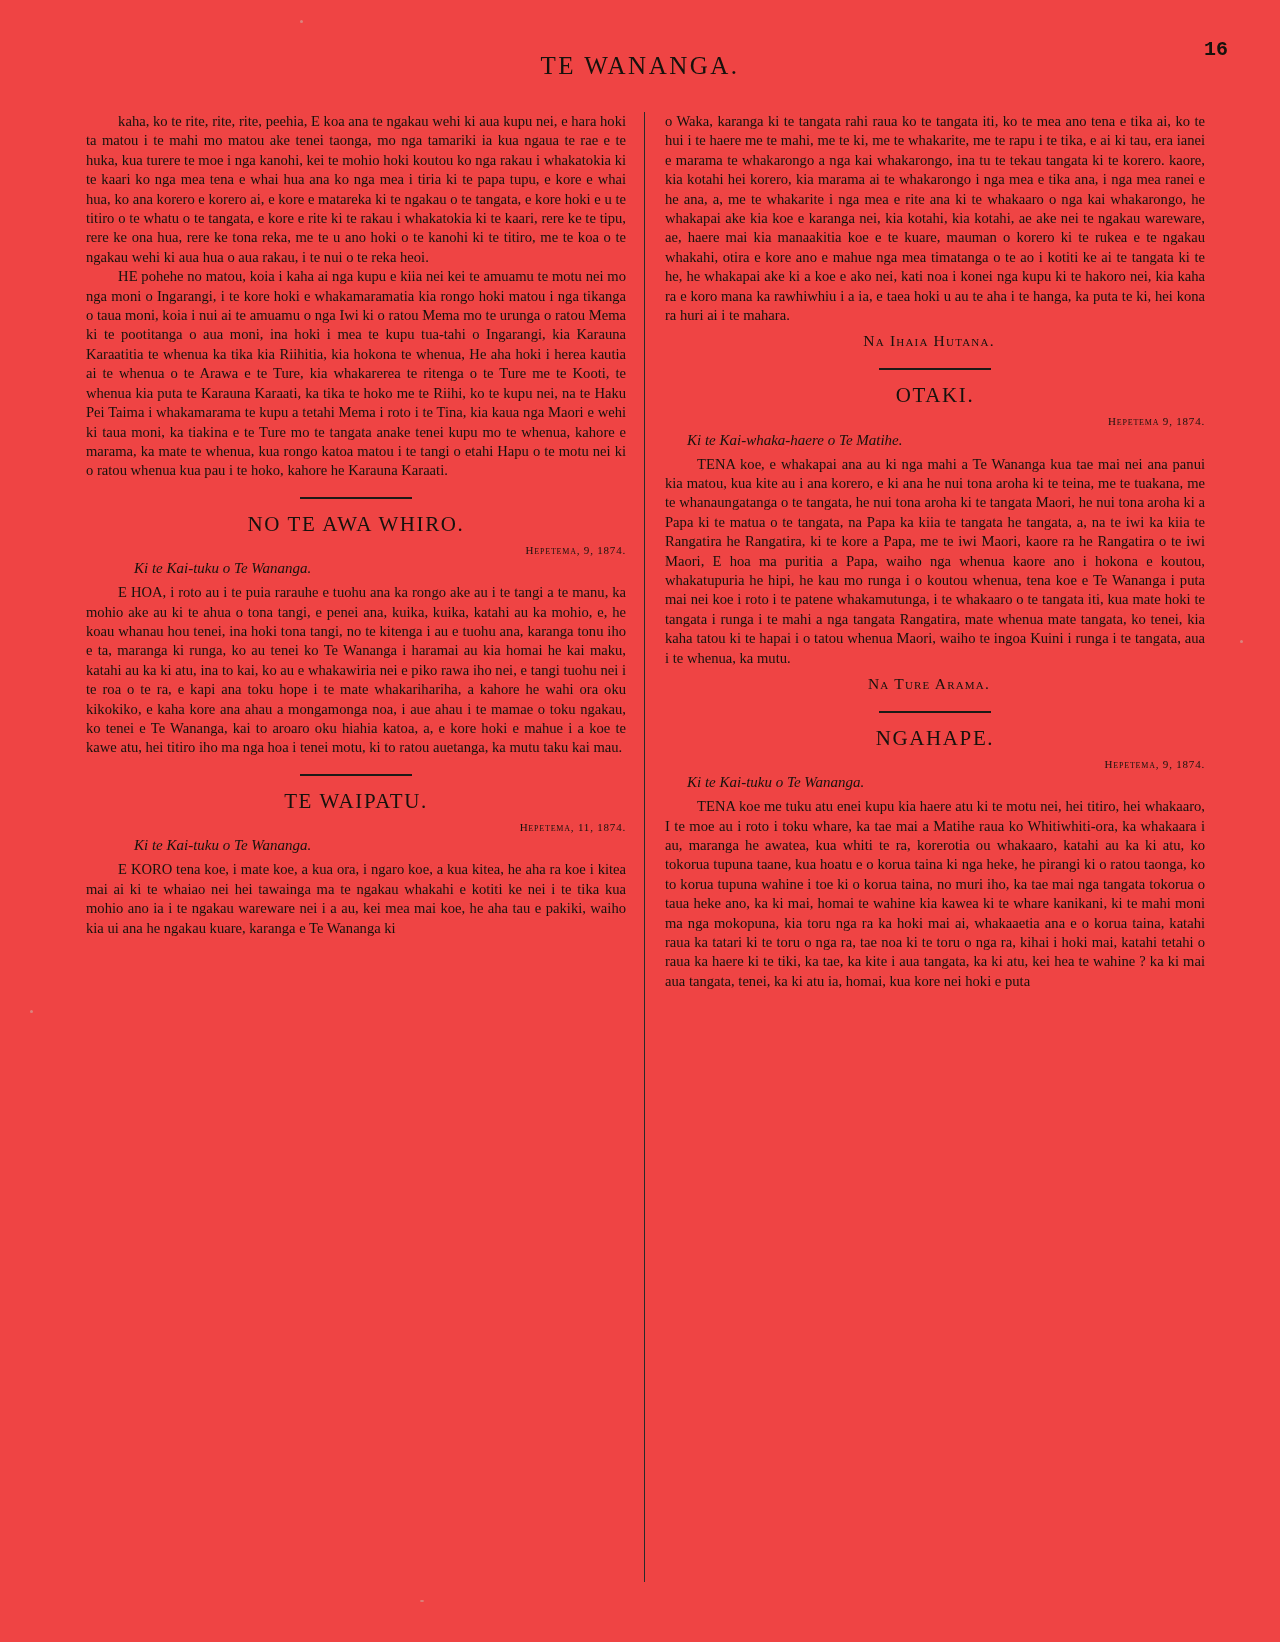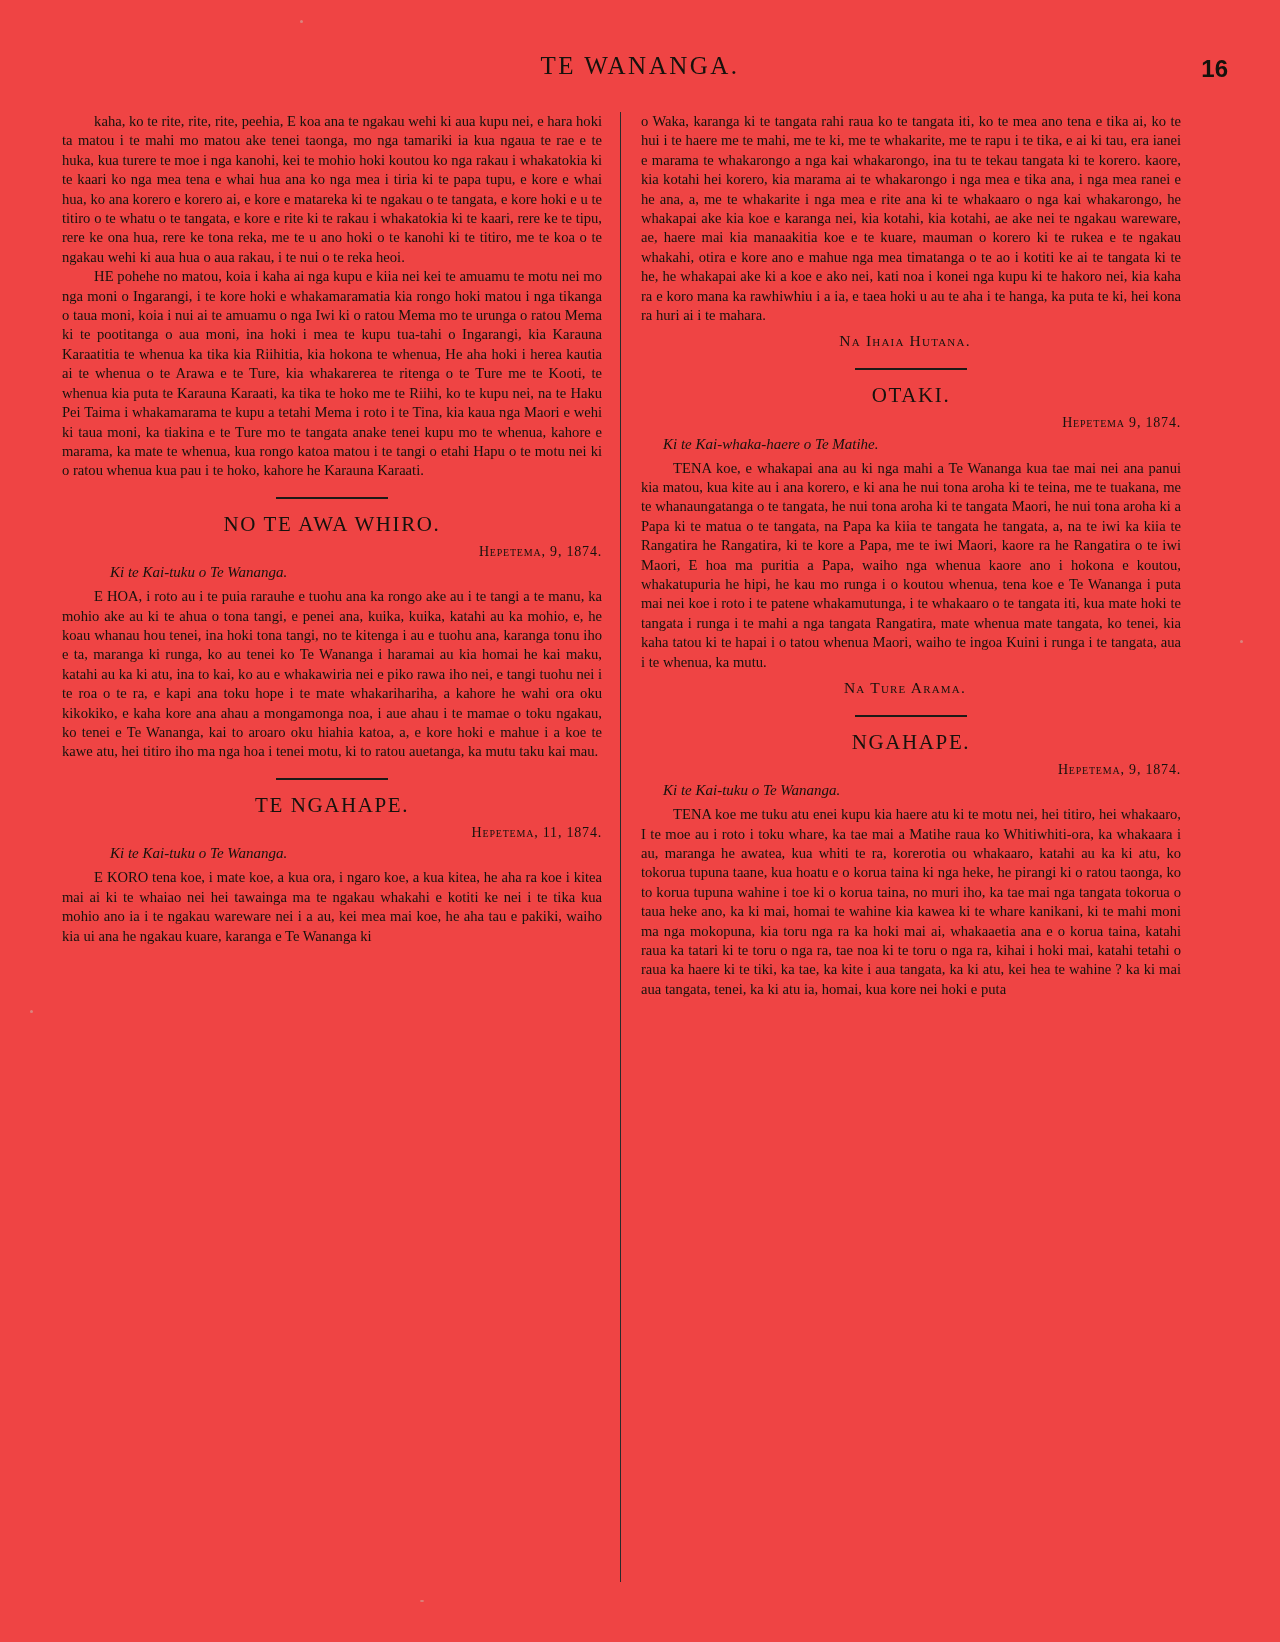--- a/index.html
+++ b/index.html
@@ -31,24 +31,24 @@
   }
   .masthead-title {
     font-family: "Liberation Serif", serif;
     font-size: 25px;
     letter-spacing: 2.5px;
     font-weight: normal;
     display: inline-block;
   }
   .page-number {
     position: absolute;
-    top: 55px;
+    top: 38px;
     right: 52px;
-    font-size: 24px;
-    font-family: Liberation Sans, sans-serif;
+    font-size: 20px;
+    font-family: Liberation Mono, monospace;
     font-weight: bold;
   }
   .columns {
     position: absolute;
     top: 112px;
     left: 62px;
     width: 1158px;
     height: 1470px;
     display: flex;
     gap: 0px;
@@ -58,20 +58,21 @@
     font-size: 14.6px;
     line-height: 1.33;
     text-align: justify;
     text-justify: inter-word;
     -webkit-hyphens: auto;
     hyphens: auto;
   }
   .col.left {
     padding-right: 18px;
     border-right: 1px solid #2b2b2b;
+    margin-left: 24px;
   }
   .col.right {
     padding-left: 20px;
   }
   p {
     margin: 0;
     text-indent: 2.2em;
     text-align: justify;
   }
   p.noindent {
@@ -84,21 +85,21 @@
     margin: 16px auto 12px auto;
   }
   .sect-head {
     text-align: center;
     font-size: 21px;
     letter-spacing: 1.6px;
     margin: 2px 0 4px 0;
   }
   .sect-date {
     text-align: right;
-    font-size: 14px;
+    font-size: 11px;
     letter-spacing: 0.8px;
     margin: 2px 0 2px 0;
     font-variant: small-caps;
   }
   .sect-to {
     font-style: italic;
     font-size: 15px;
     margin: 2px 0 4px 0;
     text-align: left;
     padding-left: 48px;
@@ -141,21 +142,21 @@
       <p class="body-para">kaha, ko te rite, rite, rite, peehia, E koa ana te ngakau wehi ki aua kupu nei, e hara hoki ta matou i te mahi mo matou ake tenei taonga, mo nga tamariki ia kua ngaua te rae e te huka, kua turere te moe i nga kanohi, kei te mohio hoki koutou ko nga rakau i whakatokia ki te kaari ko nga mea tena e whai hua ana ko nga mea i tiria ki te papa tupu, e kore e whai hua, ko ana korero e korero ai, e kore e matareka ki te ngakau o te tangata, e kore hoki e u te titiro o te whatu o te tangata, e kore e rite ki te rakau i whakatokia ki te kaari, rere ke te tipu, rere ke ona hua, rere ke tona reka, me te u ano hoki o te kanohi ki te titiro, me te koa o te ngakau wehi ki aua hua o aua rakau, i te nui o te reka heoi.</p>
       <p class="body-para sc-lead">HE pohehe no matou, koia i kaha ai nga kupu e kiia nei kei te amuamu te motu nei mo nga moni o Ingarangi, i te kore hoki e whakamaramatia kia rongo hoki matou i nga tikanga o taua moni, koia i nui ai te amuamu o nga Iwi ki o ratou Mema mo te urunga o ratou Mema ki te pootitanga o aua moni, ina hoki i mea te kupu tua-tahi o Ingarangi, kia Karauna Karaatitia te whenua ka tika kia Riihitia, kia hokona te whenua, He aha hoki i herea kautia ai te whenua o te Arawa e te Ture, kia whakarerea te ritenga o te Ture me te Kooti, te whenua kia puta te Karauna Karaati, ka tika te hoko me te Riihi, ko te kupu nei, na te Haku Pei Taima i whakamarama te kupu a tetahi Mema i roto i te Tina, kia kaua nga Maori e wehi ki taua moni, ka tiakina e te Ture mo te tangata anake tenei kupu mo te whenua, kahore e marama, ka mate te whenua, kua rongo katoa matou i te tangi o etahi Hapu o te motu nei ki o ratou whenua kua pau i te hoko, kahore he Karauna Karaati.</p>
 
       <div class="sect-rule"></div>
       <div class="sect-head">NO TE AWA WHIRO.</div>
       <div class="sect-date">Hepetema, 9, 1874.</div>
       <div class="sect-to">Ki te Kai-tuku o Te Wananga.</div>
       <p class="body-para">E HOA, i roto au i te puia rarauhe e tuohu ana ka rongo ake au i te tangi a te manu, ka mohio ake au ki te ahua o tona tangi, e penei ana, kuika, kuika, katahi au ka mohio, e, he koau whanau hou tenei, ina hoki tona tangi, no te kitenga i au e tuohu ana, karanga tonu iho e ta, maranga ki runga, ko au tenei ko Te Wananga i haramai au kia homai he kai maku, katahi au ka ki atu, ina to kai, ko au e whakawiria nei e piko rawa iho nei, e tangi tuohu nei i te roa o te ra, e kapi ana toku hope i te mate whakarihariha, a kahore he wahi ora oku kikokiko, e kaha kore ana ahau a mongamonga noa, i aue ahau i te mamae o toku ngakau, ko tenei e Te Wananga, kai to aroaro oku hiahia katoa, a, e kore hoki e mahue i a koe te kawe atu, hei titiro iho ma nga hoa i tenei motu, ki to ratou auetanga, ka mutu taku kai mau.</p>
 
       <div class="sect-rule"></div>
-      <div class="sect-head">TE NGAHAPE.</div>
+      <div class="sect-head">TE WAIPATU.</div>
       <div class="sect-date">Hepetema, 11, 1874.</div>
       <div class="sect-to">Ki te Kai-tuku o Te Wananga.</div>
       <p class="body-para">E KORO tena koe, i mate koe, a kua ora, i ngaro koe, a kua kitea, he aha ra koe i kitea mai ai ki te whaiao nei hei tawainga ma te ngakau whakahi e kotiti ke nei i te tika kua mohio ano ia i te ngakau wareware nei i a au, kei mea mai koe, he aha tau e pakiki, waiho kia ui ana he ngakau kuare, karanga e Te Wananga ki</p>
 
     </div>
 
     <div class="col right">
 
       <p class="noindent">o Waka, karanga ki te tangata rahi raua ko te tangata iti, ko te mea ano tena e tika ai, ko te hui i te haere me te mahi, me te ki, me te whakarite, me te rapu i te tika, e ai ki tau, era ianei e marama te whakarongo a nga kai whakarongo, ina tu te tekau tangata ki te korero. kaore, kia kotahi hei korero, kia marama ai te whakarongo i nga mea e tika ana, i nga mea ranei e he ana, a, me te whakarite i nga mea e rite ana ki te whakaaro o nga kai whakarongo, he whakapai ake kia koe e karanga nei, kia kotahi, kia kotahi, ae ake nei te ngakau wareware, ae, haere mai kia manaakitia koe e te kuare, mauman o korero ki te rukea e te ngakau whakahi, otira e kore ano e mahue nga mea timatanga o te ao i kotiti ke ai te tangata ki te he, he whakapai ake ki a koe e ako nei, kati noa i konei nga kupu ki te hakoro nei, kia kaha ra e koro mana ka rawhiwhiu i a ia, e taea hoki u au te aha i te hanga, ka puta te ki, hei kona ra huri ai i te mahara.</p>
       <div class="signature">Na Ihaia Hutana.</div>

